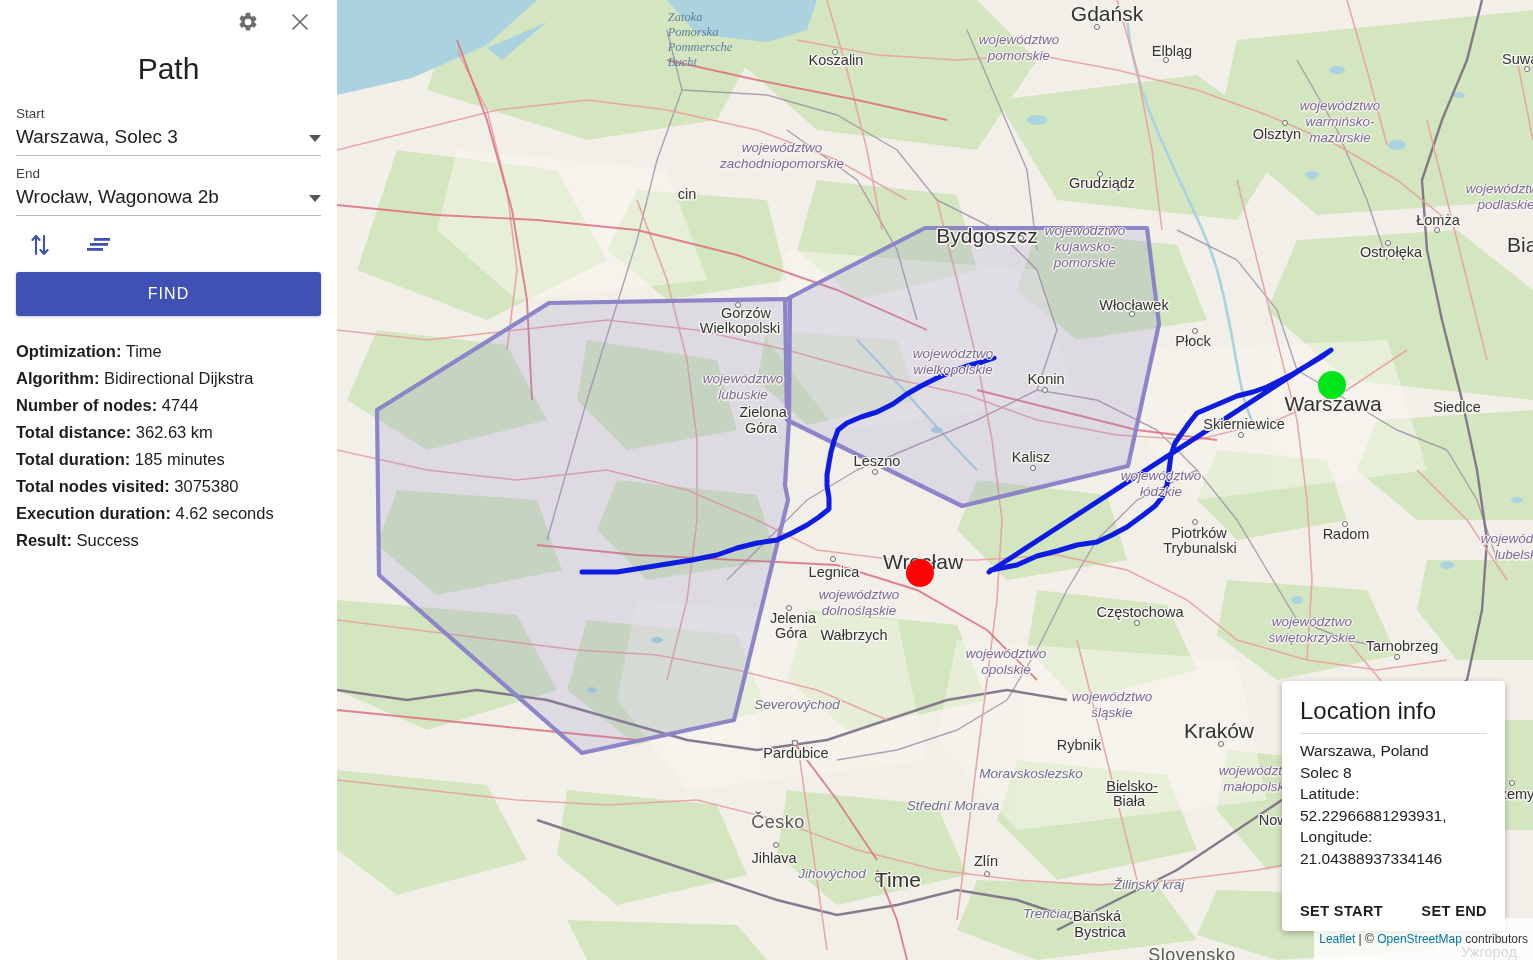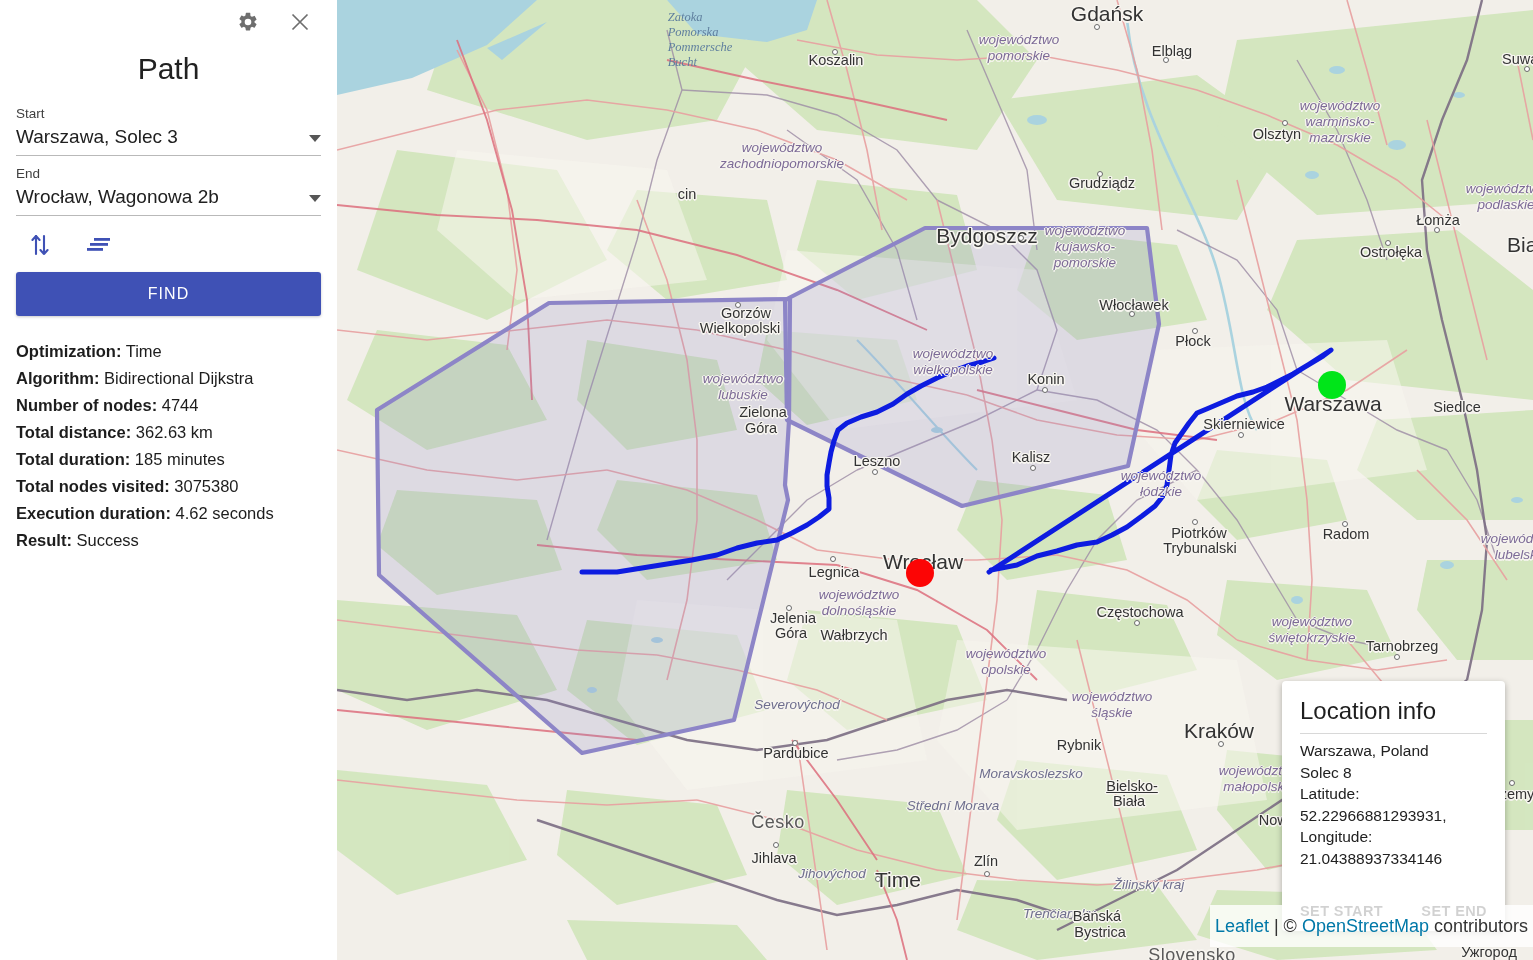--- a/index.html
+++ b/index.html
@@ -134,23 +134,23 @@
   }
   .loc-btn {
     background: none; border: none; padding: 0;
     font-family: "Liberation Sans", sans-serif;
     font-size: 14.5px; font-weight: bold; color: #1d1d1d;
     letter-spacing: 0.4px; cursor: pointer;
   }
 
   
   #attribution {
-    position: absolute; right: 0; bottom: 13px; z-index: 45;
+    position: absolute; right: 0; bottom: 0; z-index: 45;
     background: rgba(255,255,255,0.8);
-    font-size: 18px; color: #333333; padding: 13px 5px;
+    font-size: 12px; color: #333333; padding: 13px 5px;
     line-height: 16px;
   }
   #attribution a { color: #0078a8; text-decoration: none; }
 </style>
 </head>
 <body>
 
 <div id="app">
 
   <aside id="sidebar">

